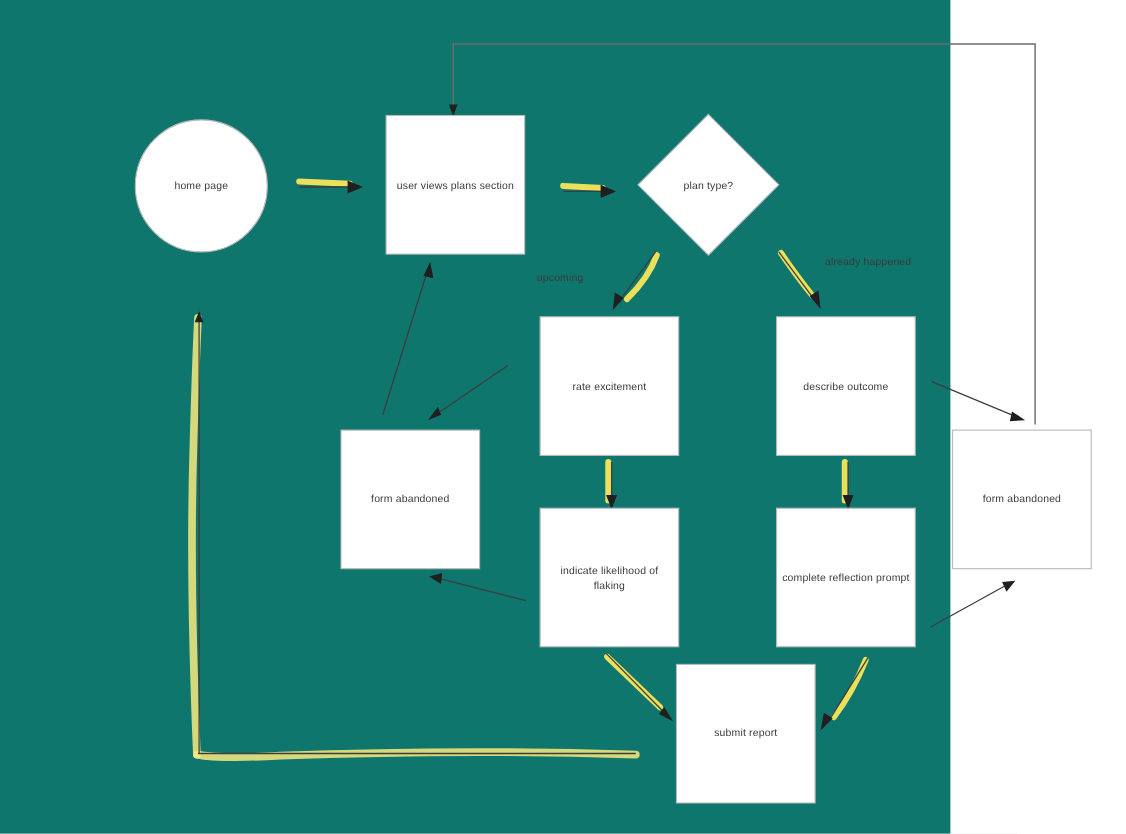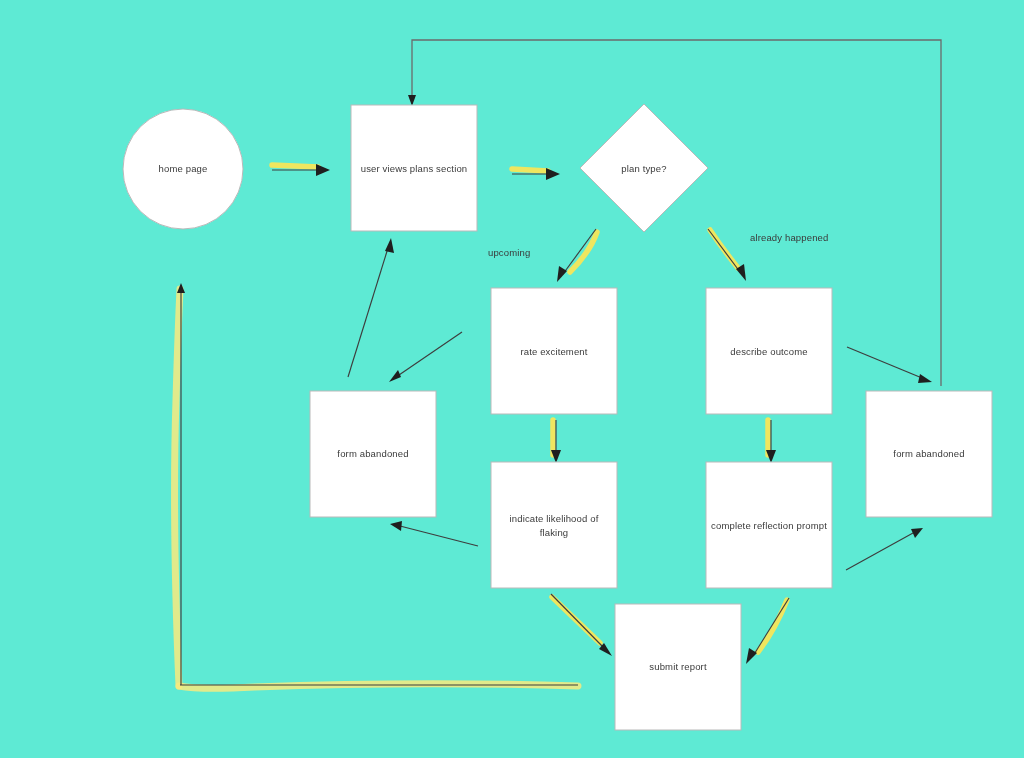--- a/index.html
+++ b/index.html
@@ -12,23 +12,23 @@
     width: 1024px;
     height: 758px;
     overflow: hidden;
     font-family: "Liberation Sans", sans-serif;
     position: relative;
   }
   #canvas {
     position: absolute;
     left: 0;
     top: 0;
-    width: 1024px;
+    width: 864px;
     height: 758px;
-    background: #5eead4;
+    background: #0f766e;
   }
   svg#diagram {
     position: absolute;
     left: 0;
     top: 0;
     width: 1024px;
     height: 758px;
     display: block;
   }
   .node-shape {

